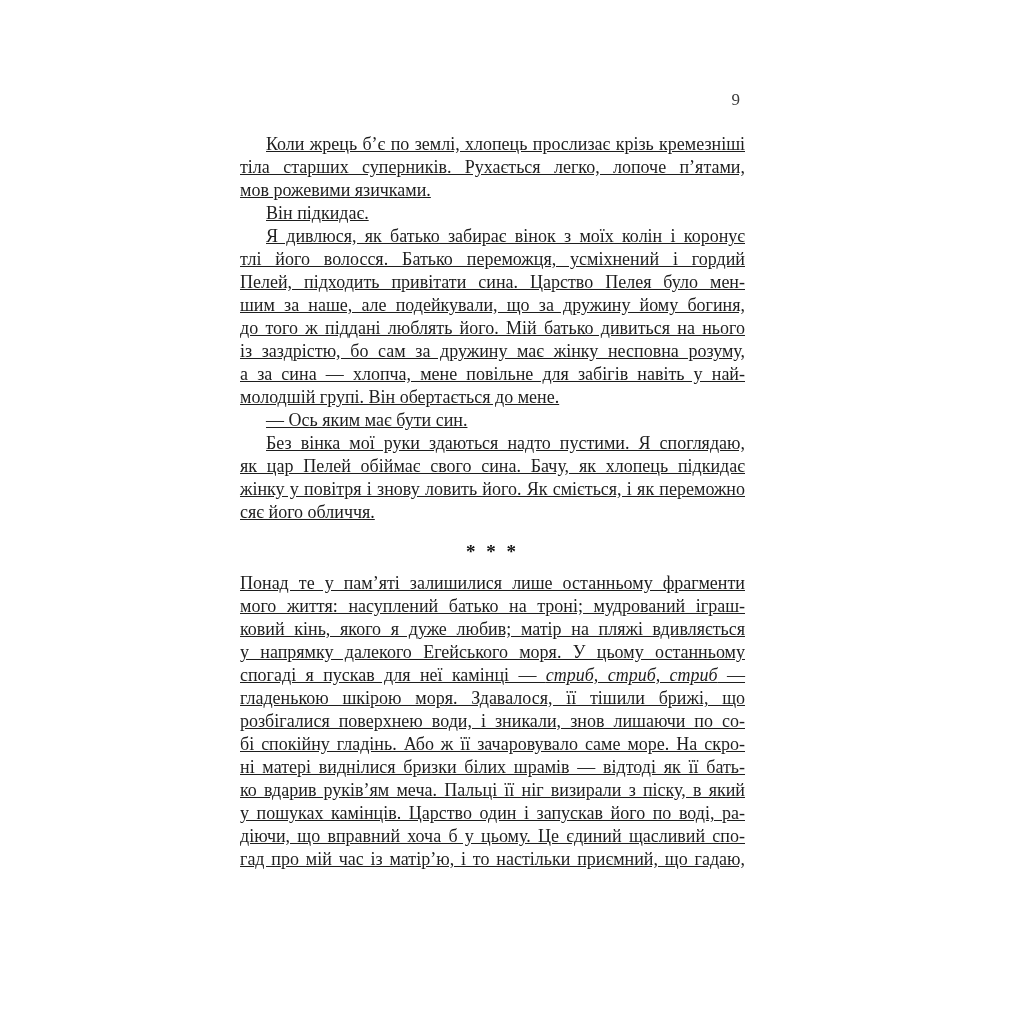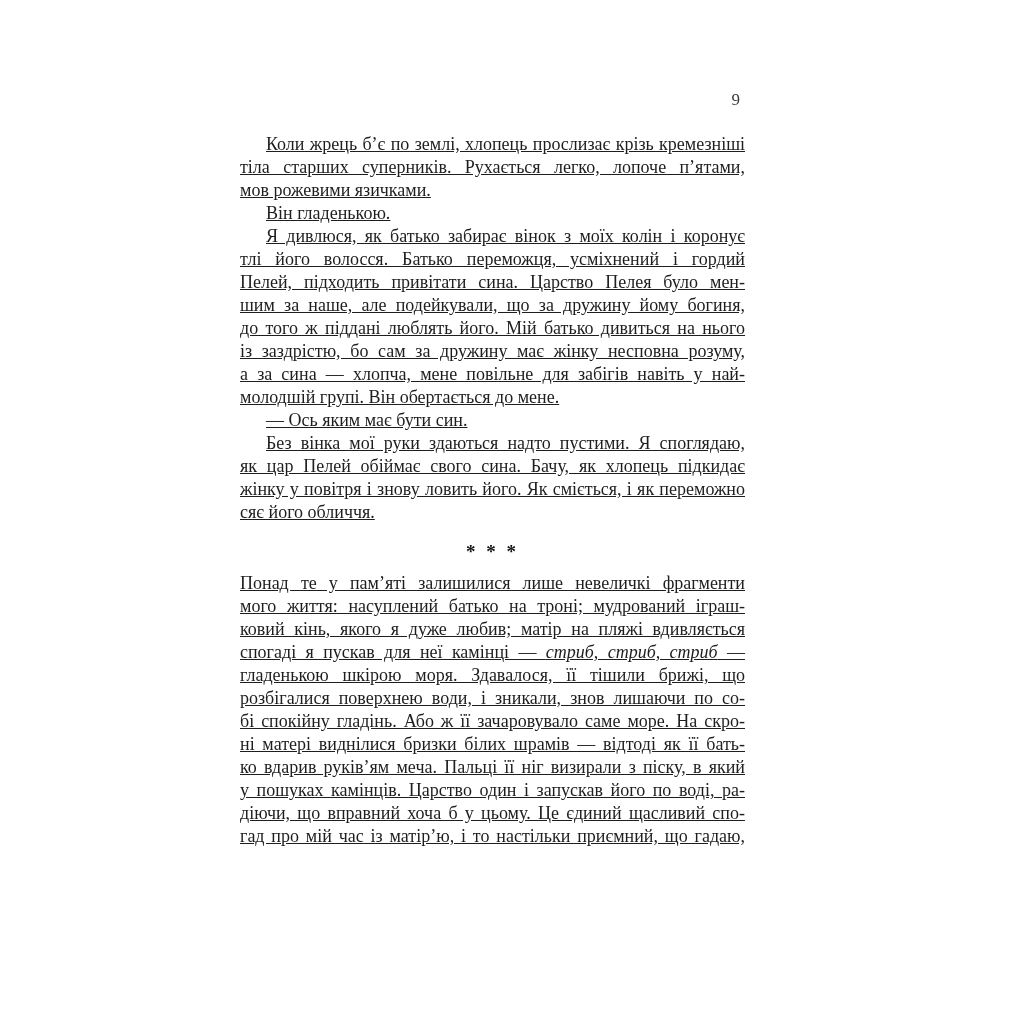--- a/index.html
+++ b/index.html
@@ -60,21 +60,21 @@
 
 <div class="page">
   <div class="page-number">9</div>
   <div class="text-block">
       <div class="paragraph">
         <div class="line indent"><span>Коли жрець б’є по землі, хлопець прослизає крізь кремезніші</span></div>
         <div class="line"><span>тіла старших суперників. Рухається легко, лопоче п’ятами,</span></div>
         <div class="line end"><span>мов рожевими язичками.</span></div>
       </div>
       <div class="paragraph">
-        <div class="line indent end"><span>Він гладенькою.</span></div>
+        <div class="line indent end"><span>Він підкидає.</span></div>
       </div>
       <div class="paragraph">
         <div class="line indent"><span>Я дивлюся, як батько забирає вінок з моїх колін і коронує</span></div>
         <div class="line"><span>тлі його волосся. Батько переможця, усміхнений і гордий</span></div>
         <div class="line"><span>Пелей, підходить привітати сина. Царство Пелея було мен-</span></div>
         <div class="line"><span>шим за наше, але подейкували, що за дружину йому богиня,</span></div>
         <div class="line"><span>до того ж піддані люблять його. Мій батько дивиться на нього</span></div>
         <div class="line"><span>із заздрістю, бо сам за дружину має жінку несповна розуму,</span></div>
         <div class="line"><span>а за сина — хлопча, мене повільне для забігів навіть у най-</span></div>
         <div class="line end"><span>молодшій групі. Він обертається до мене.</span></div>
@@ -83,23 +83,24 @@
         <div class="line indent end"><span>— Ось яким має бути син.</span></div>
       </div>
       <div class="paragraph">
         <div class="line indent"><span>Без вінка мої руки здаються надто пустими. Я споглядаю,</span></div>
         <div class="line"><span>як цар Пелей обіймає свого сина. Бачу, як хлопець підкидає</span></div>
         <div class="line"><span>жінку у повітря і знову ловить його. Як сміється, і як переможно</span></div>
         <div class="line end"><span>сяє його обличчя.</span></div>
       </div>
       <div class="divider">* * *</div>
       <div class="paragraph">
-        <div class="line"><span>Понад те у пам’яті залишилися лише невеличкі фрагменти</span></div>
+        <div class="line"><span>Понад те у пам’яті залишилися лише останньому фрагменти</span></div>
         <div class="line"><span>мого життя: насуплений батько на троні; мудрований іграш-</span></div>
         <div class="line"><span>ковий кінь, якого я дуже любив; матір на пляжі вдивляється</span></div>
+        <div class="line"><span>у напрямку далекого Егейського моря. У цьому останньому</span></div>
         <div class="line"><span>спогаді я пускав для неї камінці — </span><span class="italic">стриб, стриб, стриб</span><span> —</span></div>
         <div class="line"><span>гладенькою шкірою моря. Здавалося, її тішили брижі, що</span></div>
         <div class="line"><span>розбігалися поверхнею води, і зникали, знов лишаючи по со-</span></div>
         <div class="line"><span>бі спокійну гладінь. Або ж її зачаровувало саме море. На скро-</span></div>
         <div class="line"><span>ні матері виднілися бризки білих шрамів — відтоді як її бать-</span></div>
         <div class="line"><span>ко вдарив руків’ям меча. Пальці її ніг визирали з піску, в який</span></div>
         <div class="line"><span>у пошуках камінців. Царство один і запускав його по воді, ра-</span></div>
         <div class="line"><span>діючи, що вправний хоча б у цьому. Це єдиний щасливий спо-</span></div>
         <div class="line"><span>гад про мій час із матір’ю, і то настільки приємний, що гадаю,</span></div>
       </div>

